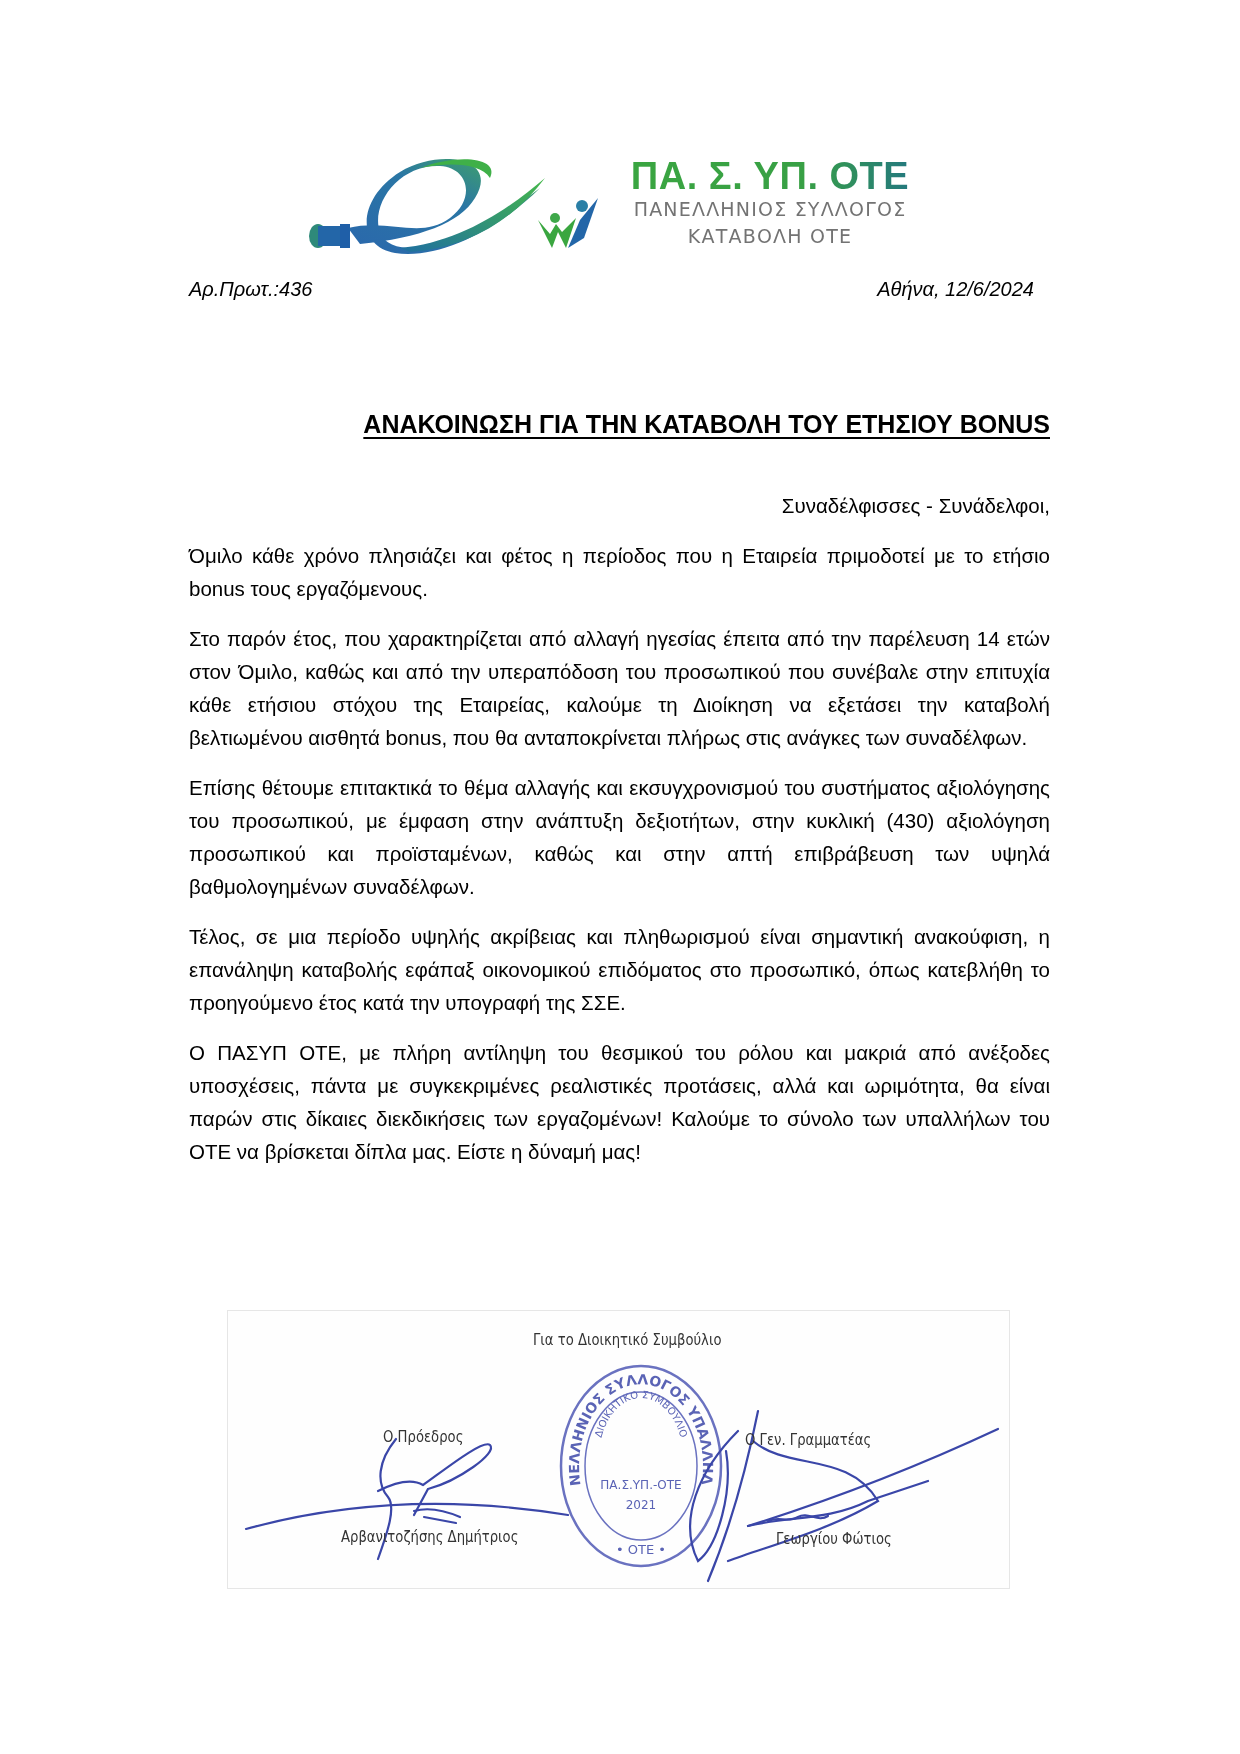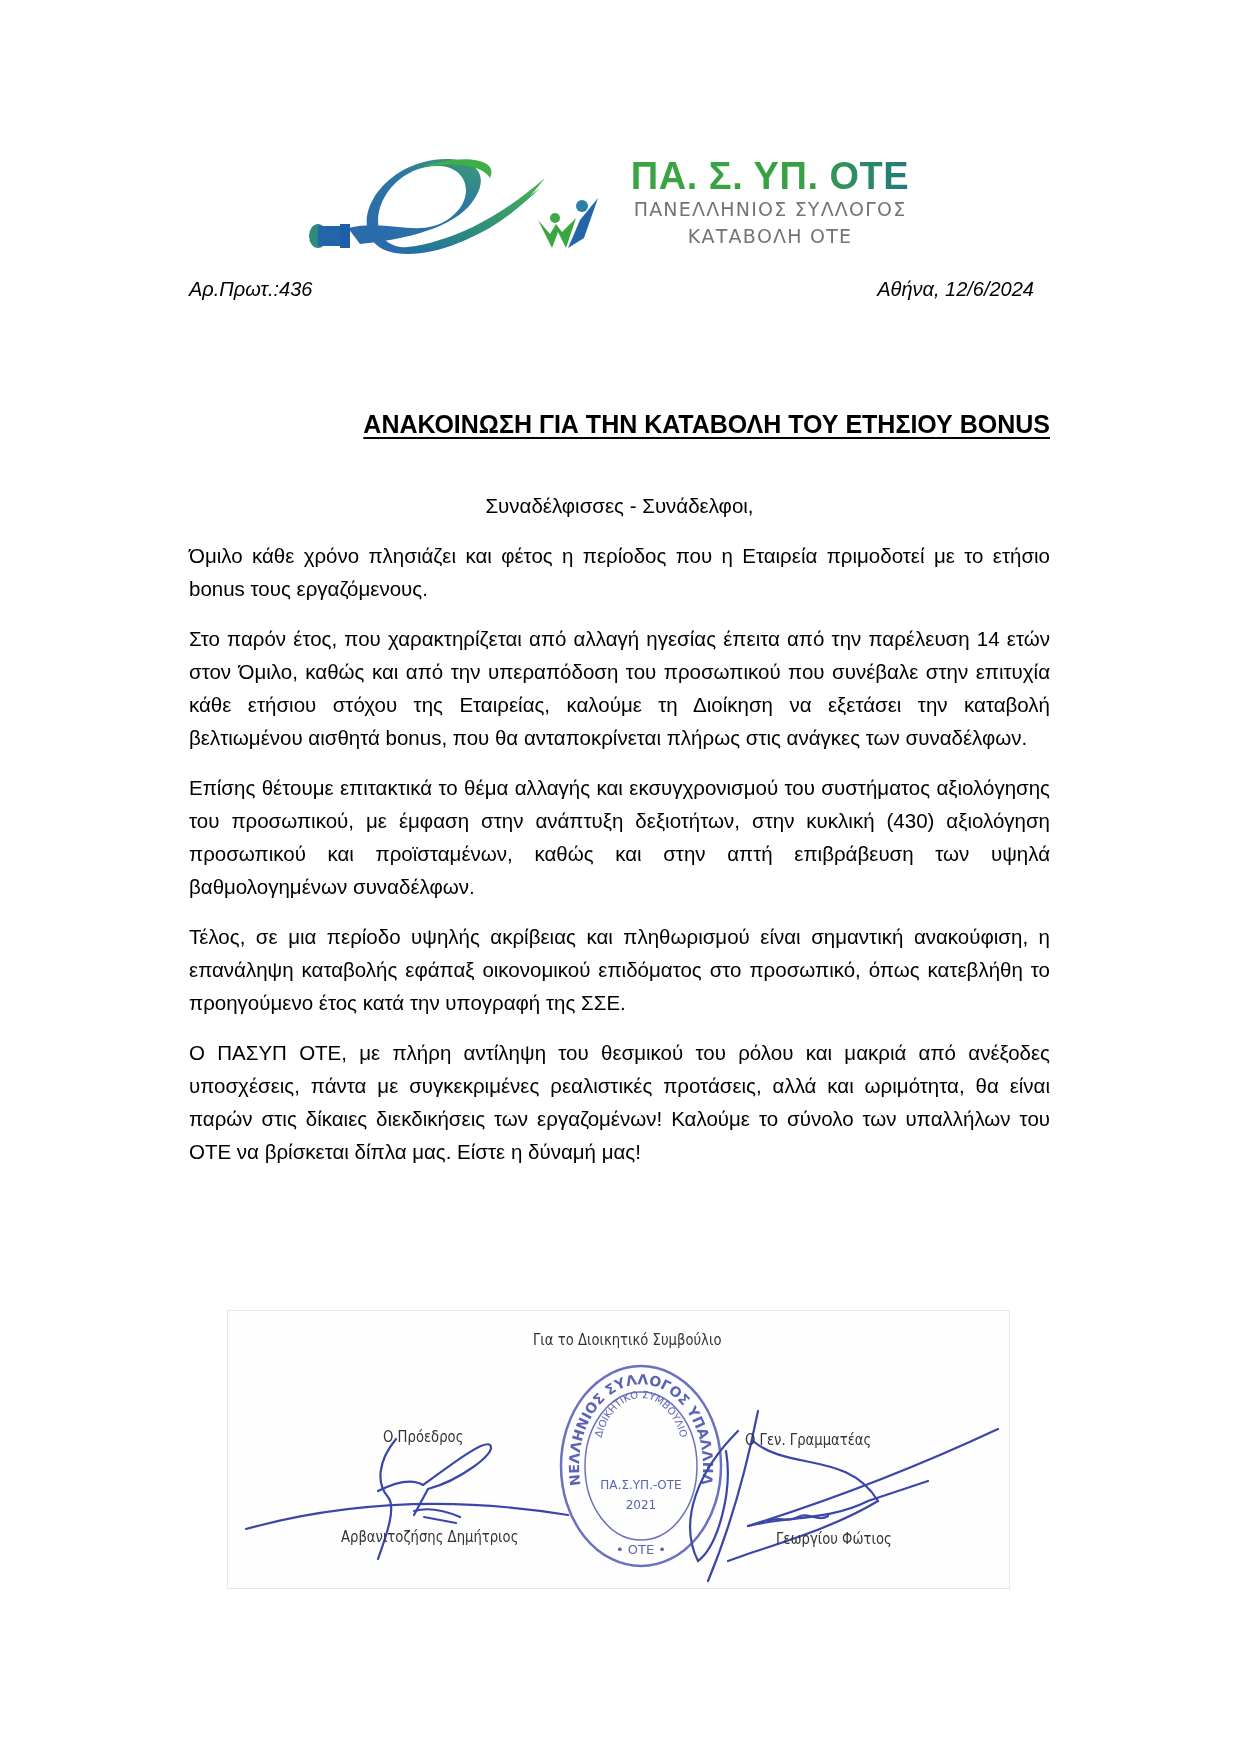--- a/index.html
+++ b/index.html
@@ -23,21 +23,21 @@
   .meta-right { right: 206px; }
 
   
   .doc-title { position: absolute; top: 383px; left: 189px; width: 861px; text-align: right;
                font-weight: bold; font-size: 25px; line-height: 34px; margin-top: 24px; }
   .doc-title span { text-decoration: underline; text-decoration-thickness: 2px; text-underline-offset: 4px; }
 
   
   .body { position: absolute; left: 189px; top: 489px; width: 861px; font-size: 20.5px; line-height: 33px; }
   .body p { margin: 0 0 17px 0; text-align: justify; }
-  .body p.greeting { text-align: center; }
+  .body p.greeting { text-align: right; }
 
   
   .sig-box { position: absolute; left: 227px; top: 1310px; width: 781px; height: 277px;
              border: 1px solid #e6e6e6; background: #fefefe; }
   .sig-label { position: absolute; font-size: 15px; color: #333; white-space: nowrap;
                font-family: "DejaVu Sans", sans-serif; transform: scaleX(0.88); transform-origin: left center; }
   .sig-heading { left: 305px; top: 20px; }
   .sig-pres-role { left: 155px; top: 117px; }
   .sig-pres-name { left: 113px; top: 217px; }
   .sig-sec-role { left: 517px; top: 120px; }

